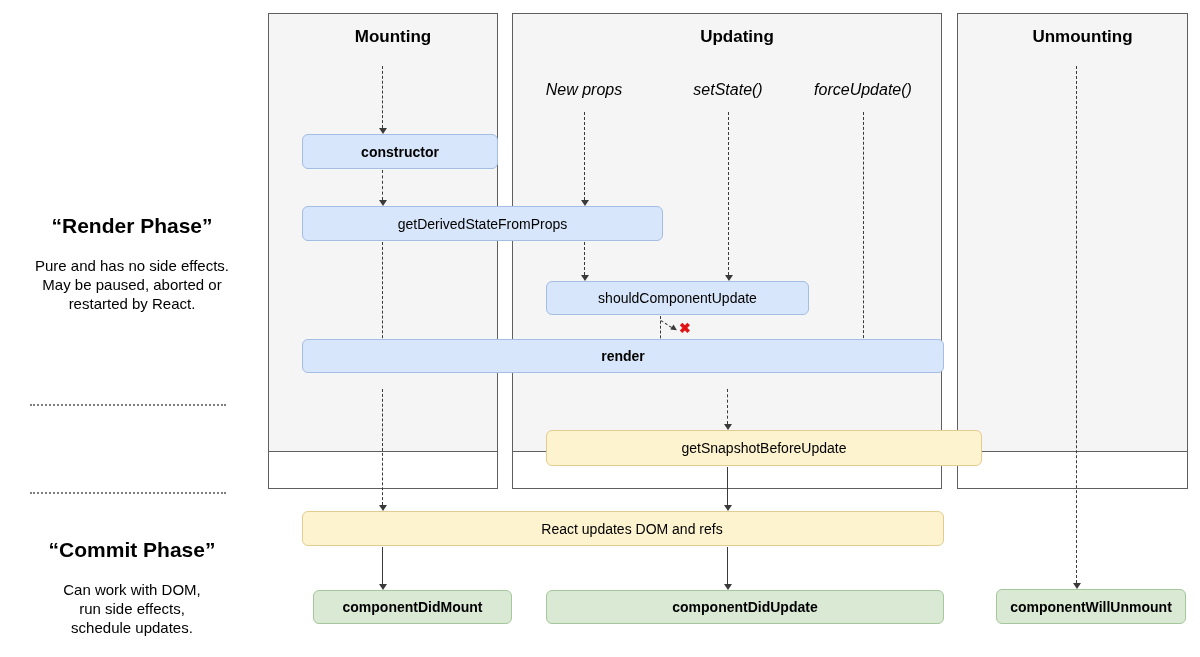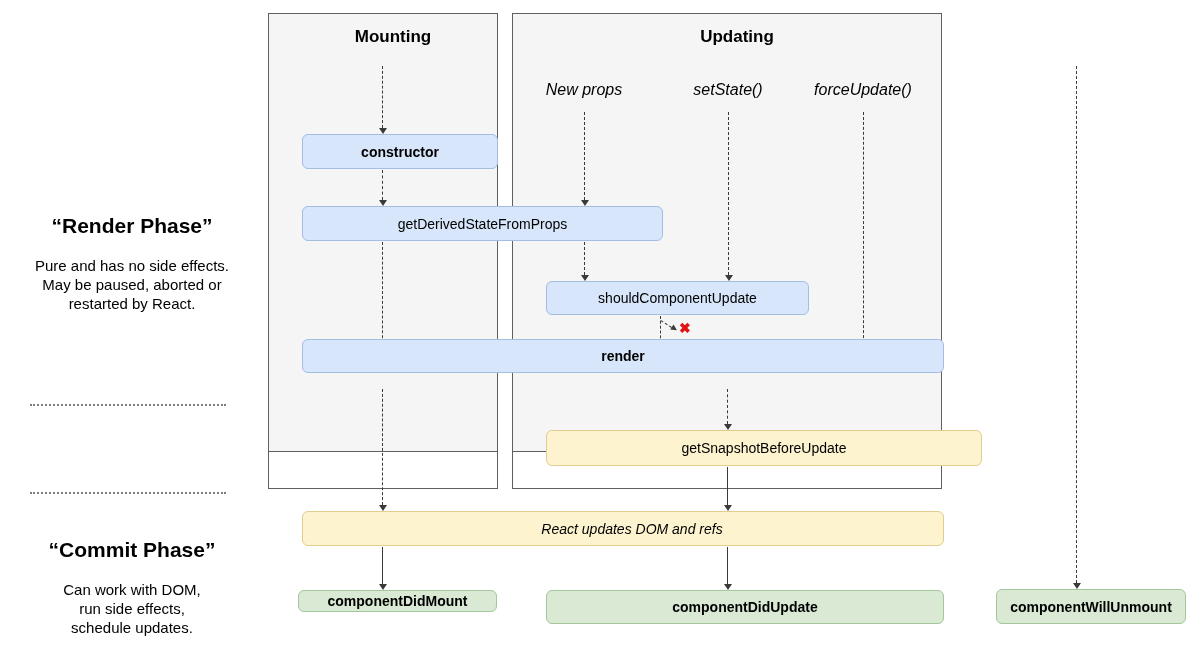--- a/index.html
+++ b/index.html
@@ -21,21 +21,21 @@
   
   .node{
     position:absolute;box-sizing:border-box;border-radius:6px;border:1px solid;
     display:flex;align-items:center;justify-content:center;
     font-size:14px;white-space:nowrap;margin-left:16px;
   }
   .node.blue{background:var(--blue-fill,#d7e6fa);border-color:var(--blue-border,#a3bde3);}
   .node.yellow{background:var(--yellow-fill,#fdf3cf);border-color:var(--yellow-border,#e2cd90);}
   .node.green{background:var(--green-fill,#d9e9d4);border-color:var(--green-border,#a4c79b);}
   .node.bold{font-weight:bold;}
-  .node.italic{font-style:italic;padding-left:18px;}
+  .node.italic{padding-left:18px;}
   
   .arr{position:absolute;width:0;}
   .arr.d{border-left:1px dashed var(--arrow-color,#3a3a3a);}
   .arr.s{border-left:1px solid var(--arrow-color,#3a3a3a);}
   .arr::after{
     content:"";position:absolute;left:-4.5px;bottom:-6px;width:0;height:0;
     border-left:4px solid transparent;border-right:4px solid transparent;
     border-top:6px solid var(--arrow-color,#3a3a3a);
   }
   .branch{
@@ -71,20 +71,24 @@
   </div>
 
   <div class="col" style="left:268px;width:230px">
     <div class="col-shade"></div>
     <div class="col-title">Mounting</div>
   </div>
   <div class="col" style="left:512px;width:430px">
     <div class="col-shade"></div>
     <div class="col-title">Updating</div>
   </div>
+  <div class="col" style="left:957px;width:231px">
+    <div class="col-shade"></div>
+    <div class="col-title">Unmounting</div>
+  </div>
 
   <div class="trigger" style="left:584px;top:81px">New props</div>
   <div class="trigger" style="left:728px;top:81px">setState()</div>
   <div class="trigger" style="left:863px;top:81px">forceUpdate()</div>
 
   <div class="arr d" style="left:382px;top:66px;height:62px"></div>
   <div class="arr d" style="left:382px;top:170px;height:30px"></div>
   <div class="arr d" style="left:382px;top:242px;height:106px"></div>
   <div class="arr d" style="left:382px;top:389px;height:116px"></div>
   <div class="arr s" style="left:382px;top:547px;height:37px"></div>
@@ -101,17 +105,17 @@
   <div class="arr s" style="left:727px;top:547px;height:37px"></div>
 
   <div class="arr d" style="left:1076px;top:66px;height:517px"></div>
 
   <div class="node blue bold" style="left:286px;top:134px;width:196px;height:35px">constructor</div>
   <div class="node blue" style="left:286px;top:206px;width:361px;height:35px">getDerivedStateFromProps</div>
   <div class="node blue" style="left:530px;top:281px;width:263px;height:34px">shouldComponentUpdate</div>
   <div class="node blue bold" style="left:286px;top:339px;width:642px;height:34px">render</div>
   <div class="node yellow" style="left:530px;top:430px;width:436px;height:36px">getSnapshotBeforeUpdate</div>
   <div class="node yellow italic" style="left:286px;top:511px;width:642px;height:35px">React updates DOM and refs</div>
-  <div class="node green bold" style="left:282px;top:590px;width:199px;height:22px">componentDidMount</div>
+  <div class="node green bold" style="left:297px;top:590px;width:199px;height:34px">componentDidMount</div>
   <div class="node green bold" style="left:530px;top:590px;width:398px;height:34px">componentDidUpdate</div>
   <div class="node green bold" style="left:980px;top:589px;width:190px;height:35px">componentWillUnmount</div>
 
 </div>
 
 </body></html>

